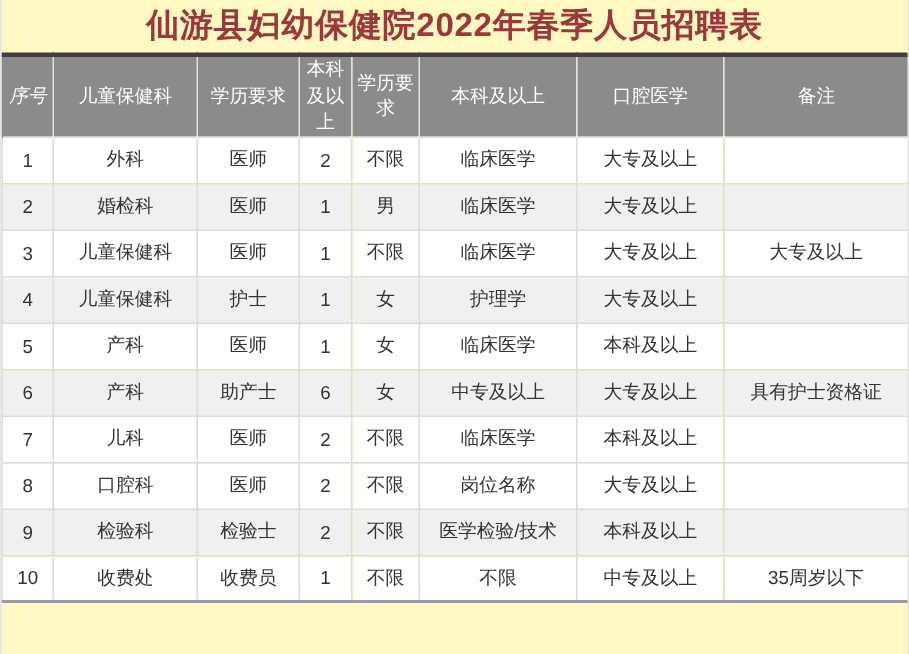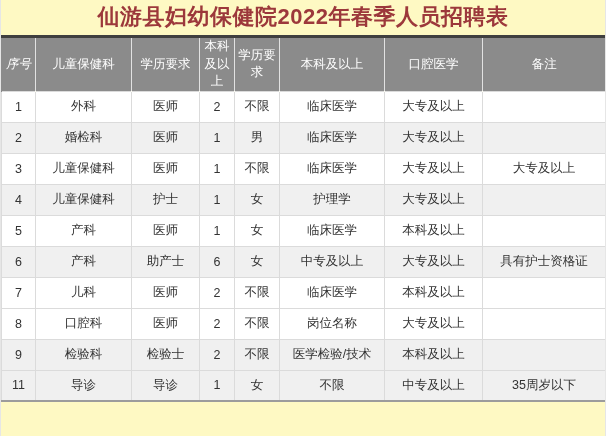--- a/index.html
+++ b/index.html
@@ -185,25 +185,25 @@
         <tr class="striped">
           <td>9</td>
           <td>检验科</td>
           <td>检验士</td>
           <td>2</td>
           <td>不限</td>
           <td>医学检验/技术</td>
           <td>本科及以上</td>
           <td></td>
         </tr>
-        <tr class="striped">
-          <td>11</td>
-          <td>导诊</td>
-          <td>导诊</td>
-          <td>1</td>
-          <td>女</td>
+        <tr>
+          <td>10</td>
+          <td>收费处</td>
+          <td>收费员</td>
+          <td>1</td>
+          <td>不限</td>
           <td>不限</td>
           <td>中专及以上</td>
           <td>35周岁以下</td>
         </tr>
       </tbody>
   </table>
 </div>
 
 </body></html>

